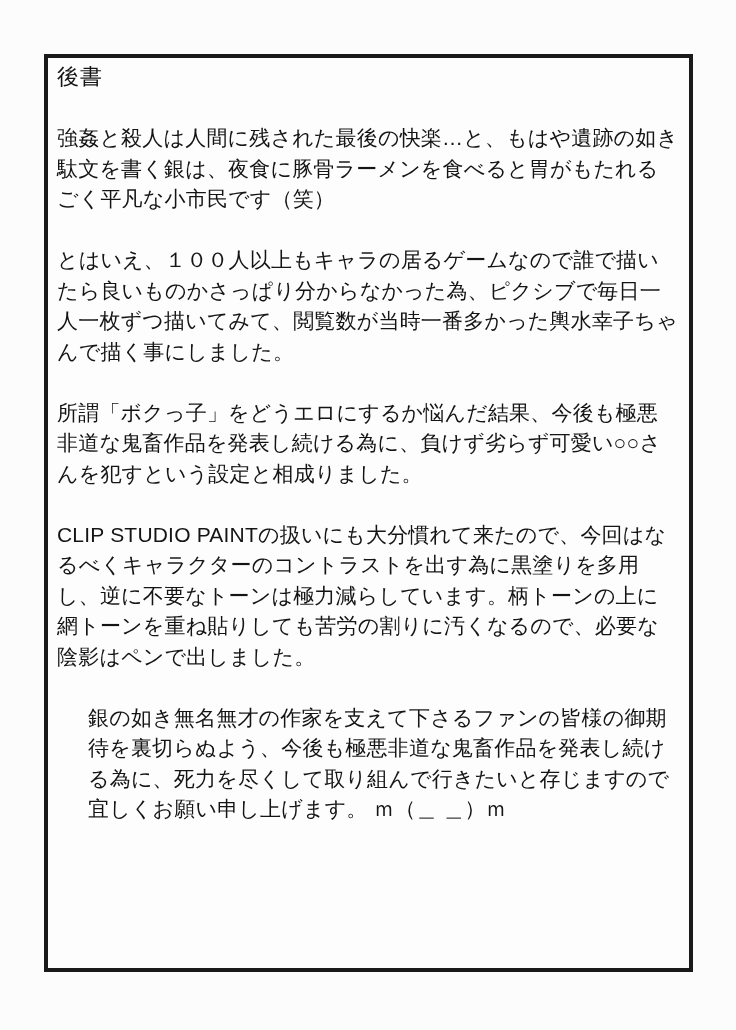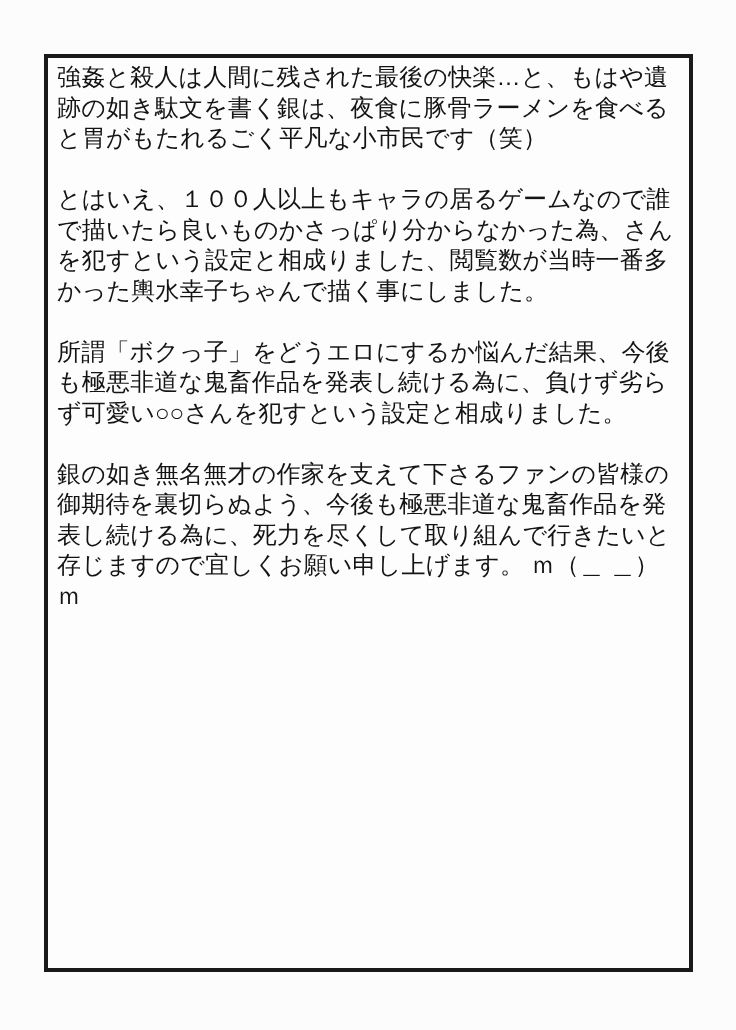--- a/index.html
+++ b/index.html
@@ -28,32 +28,35 @@
     overflow: hidden;
   }
   .heading {
     font-size: 22px;
     line-height: 30.5px;
     margin: 0 0 30.5px 0;
     font-weight: normal;
     letter-spacing: 1px;
   }
   .para {
-    font-size: 24px;
+    font-size: 21px;
     line-height: 30.5px;
     margin: 0 0 30.5px 0;
     letter-spacing: 0.2px;
     word-break: break-all;
     text-align: left;
   }
   .para:last-child {
     margin-bottom: 0;
+    margin-left: 31px;
   }
 </style>
 </head>
 <body>
 
 <div class="text-frame">
+  <div class="heading">後書</div>
   <p class="para">強姦と殺人は人間に残された最後の快楽…と、もはや遺跡の如き駄文を書く銀は、夜食に豚骨ラーメンを食べると胃がもたれるごく平凡な小市民です（笑）</p>
-  <p class="para">とはいえ、１００人以上もキャラの居るゲームなので誰で描いたら良いものかさっぱり分からなかった為、さんを犯すという設定と相成りました、閲覧数が当時一番多かった輿水幸子ちゃんで描く事にしました。</p>
+  <p class="para">とはいえ、１００人以上もキャラの居るゲームなので誰で描いたら良いものかさっぱり分からなかった為、ピクシブで毎日一人一枚ずつ描いてみて、閲覧数が当時一番多かった輿水幸子ちゃんで描く事にしました。</p>
   <p class="para">所謂「ボクっ子」をどうエロにするか悩んだ結果、今後も極悪非道な鬼畜作品を発表し続ける為に、負けず劣らず可愛い○○さんを犯すという設定と相成りました。</p>
+  <p class="para">CLIP STUDIO PAINTの扱いにも大分慣れて来たので、今回はなるべくキャラクターのコントラストを出す為に黒塗りを多用し、逆に不要なトーンは極力減らしています。柄トーンの上に網トーンを重ね貼りしても苦労の割りに汚くなるので、必要な陰影はペンで出しました。</p>
   <p class="para">銀の如き無名無才の作家を支えて下さるファンの皆様の御期待を裏切らぬよう、今後も極悪非道な鬼畜作品を発表し続ける為に、死力を尽くして取り組んで行きたいと存じますので宜しくお願い申し上げます。 ｍ（＿ ＿）ｍ</p>
 </div>
 
 </body></html>

